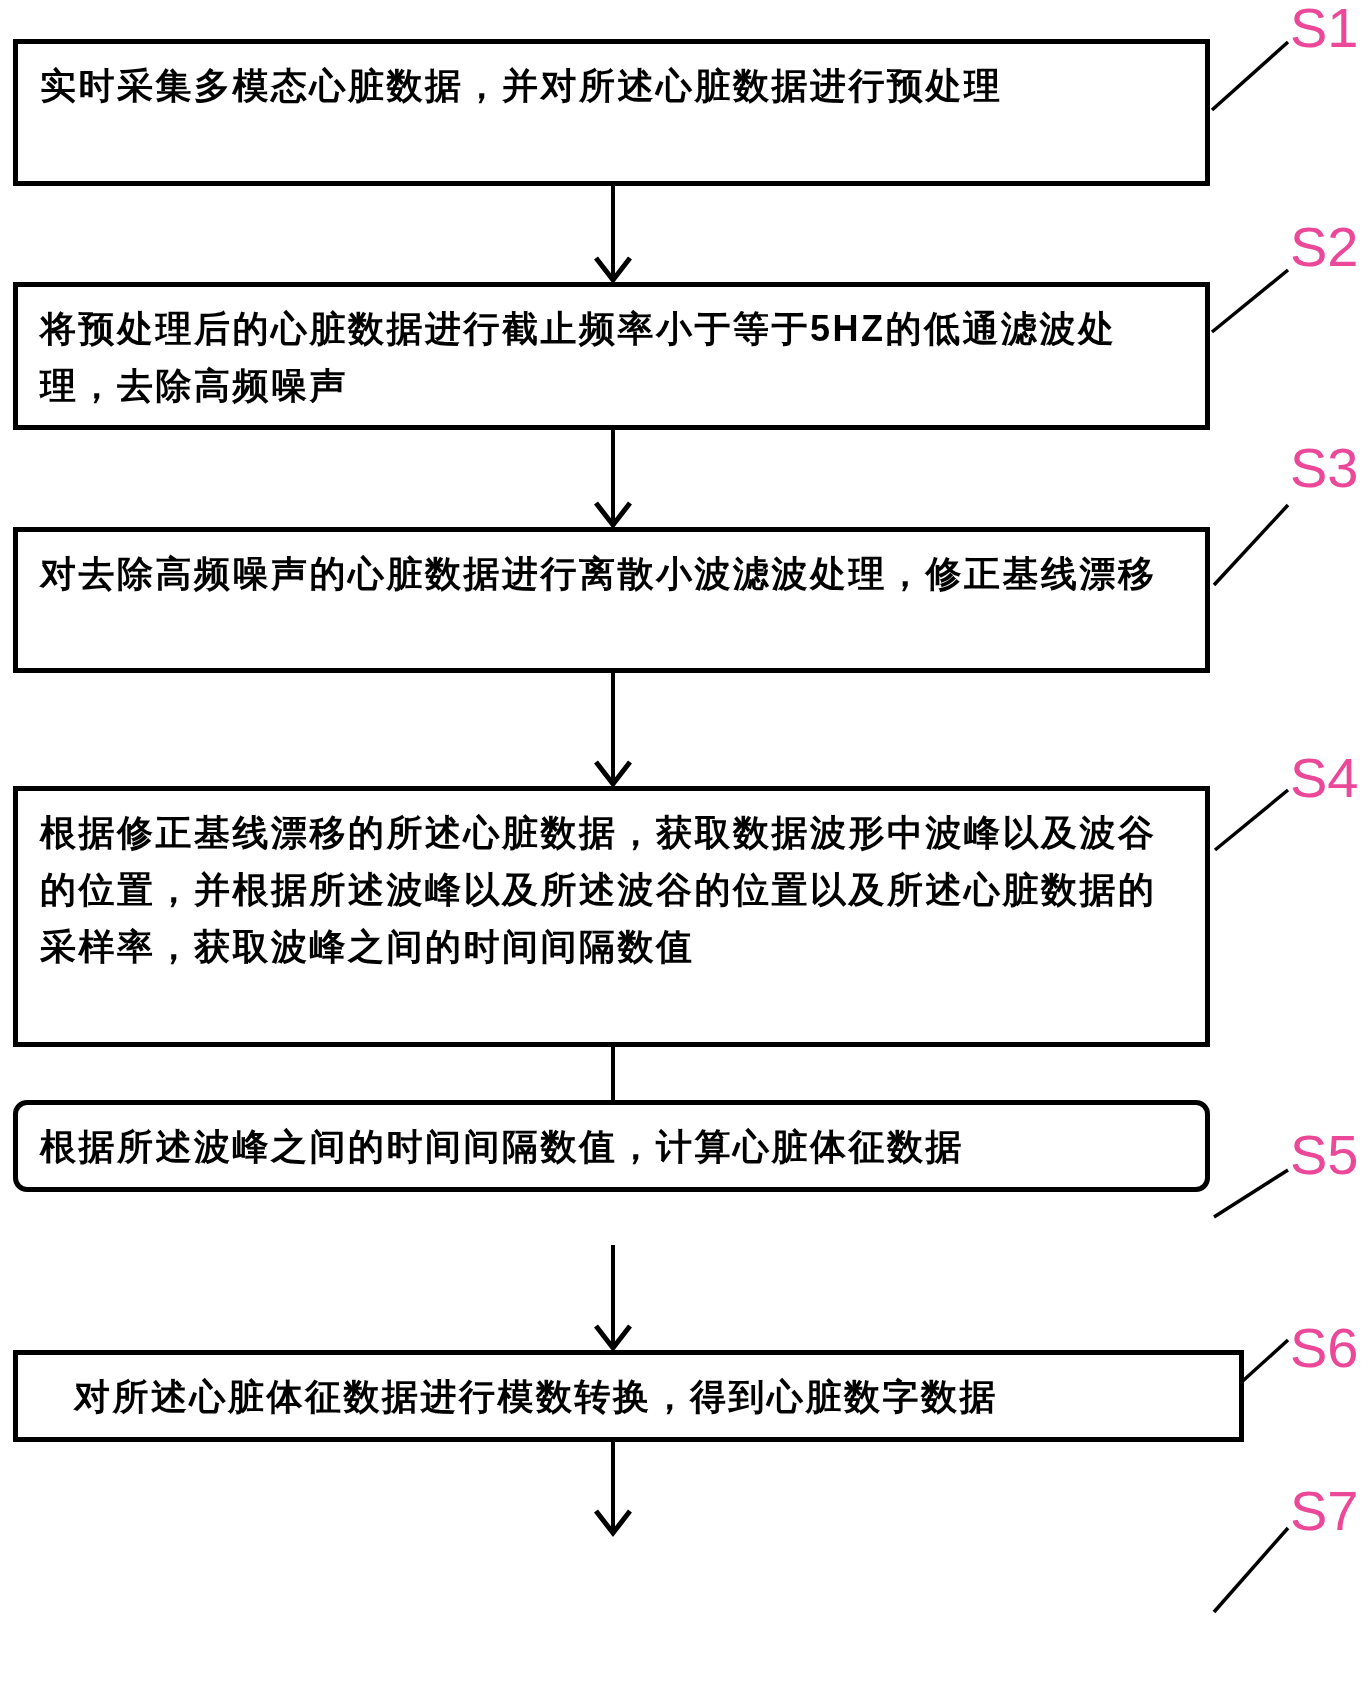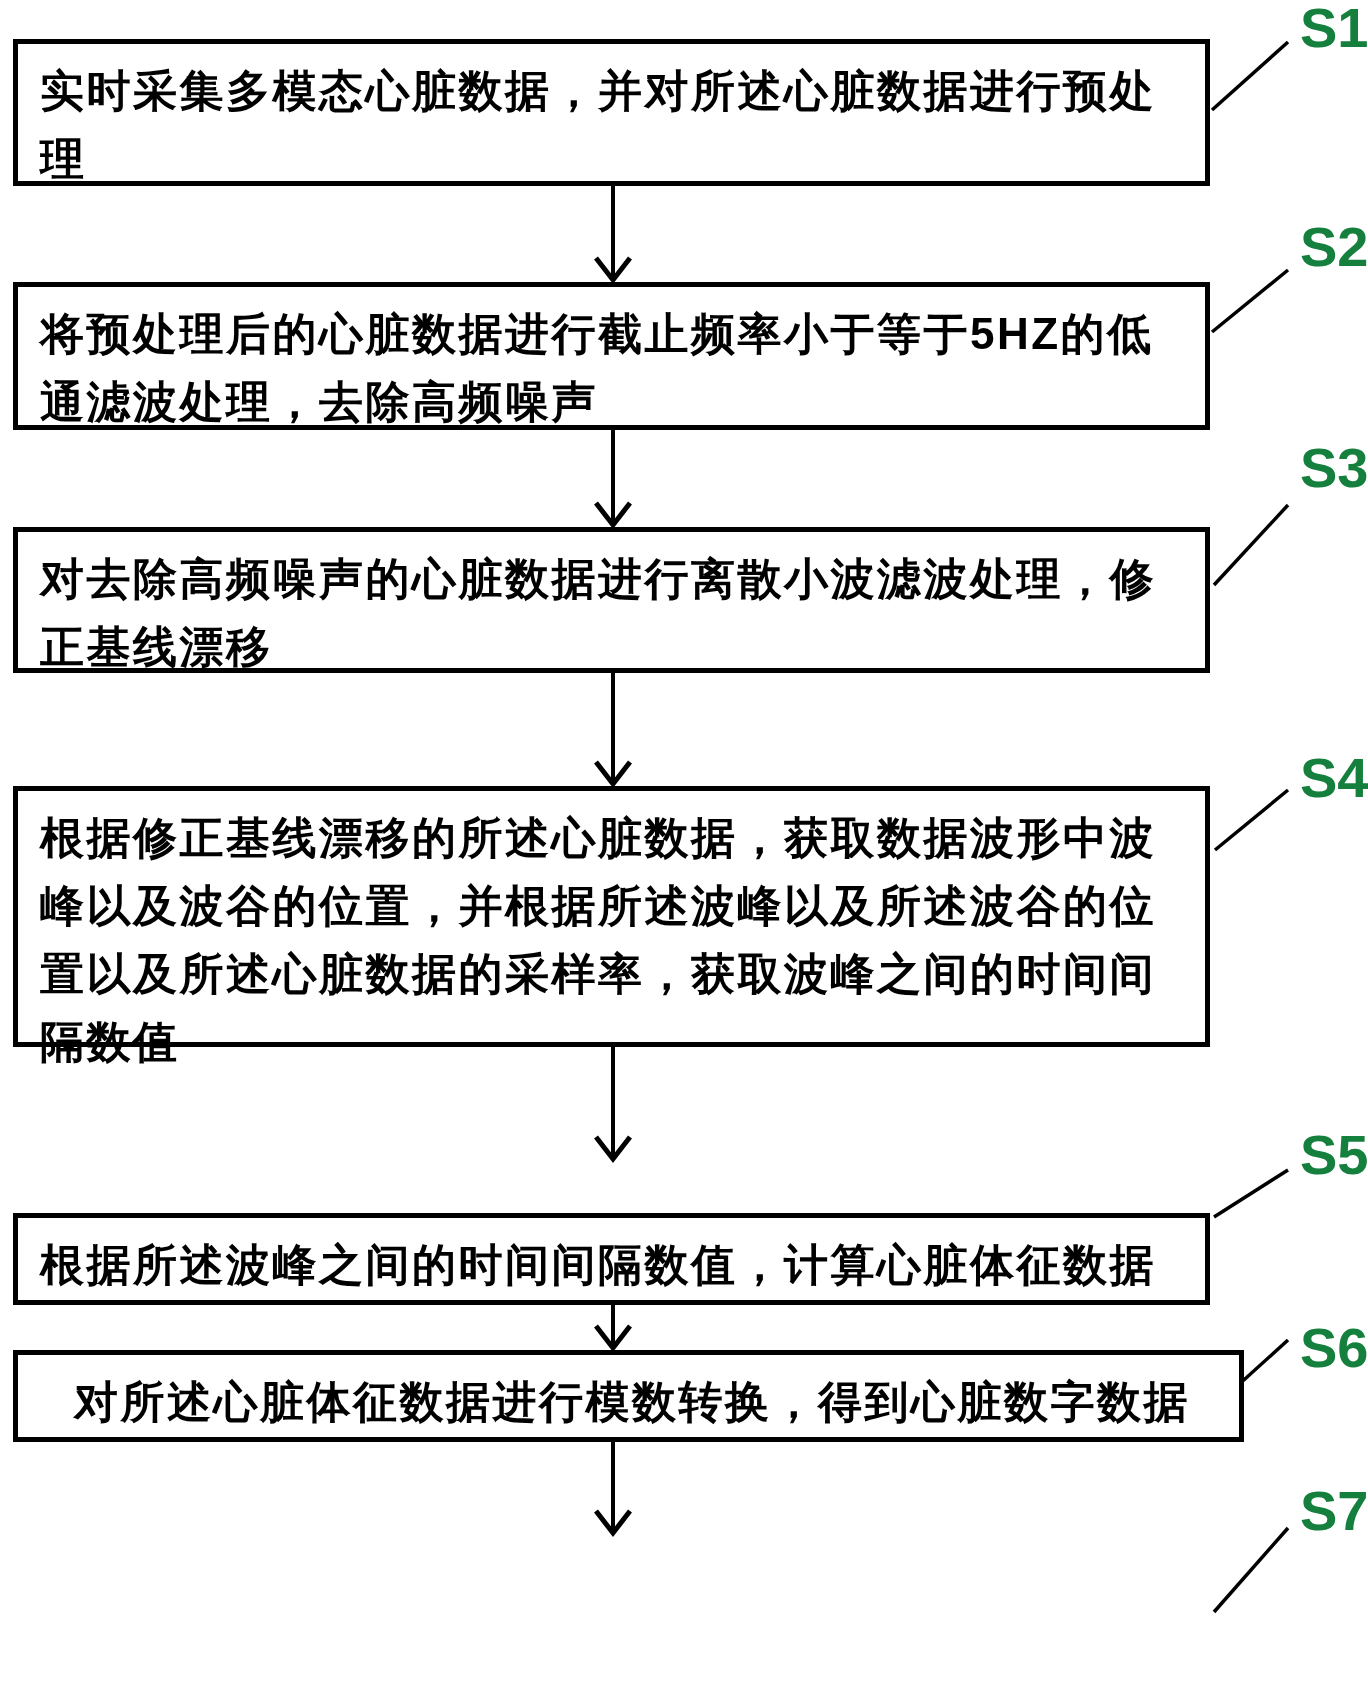--- a/index.html
+++ b/index.html
@@ -26,44 +26,43 @@
     position: absolute;
     left: 13px;
     width: 1187px; 
     border: 5px solid #000000;
     background: #ffffff;
     box-sizing: content-box;
   }
   .step-text {
     display: block;
     padding: 13px 25px 0 22px;
-    font-size: 44px;
-    line-height: 68px;
+    font-size: 36px;
+    line-height: 57px;
     font-weight: bold;
     letter-spacing: 2.5px;
     color: #000000;
     word-break: break-all;
     text-align: left;
   }
   .step-label {
     position: absolute;
     left: 1290px;
     font-size: 56px;
     line-height: 56px;
-    font-weight: bold;
-    color: #15803d;
+    font-weight: normal;
+    color: #ec4899;
     letter-spacing: 0;
     white-space: nowrap;
-    margin-left: 10px;
   }
   .b1 { top: 39px;   height: 137px; }
   .b2 { top: 282px;  height: 138px; }
   .b3 { top: 527px;  height: 136px; }
   .b4 { top: 786px;  height: 251px; }
-  .b5 { top: 1213px; height: 82px;  }
+  .b5 { top: 1100px; height: 82px; border-radius: 14px;  }
   .b6 { top: 1350px; height: 82px; padding-left: 34px;  }
   .b7 { top: 1535px; height: 138px; }
   .l1 { top: 0px;    }
   .l2 { top: 219px;  }
   .l3 { top: 440px;  }
   .l4 { top: 750px;  }
   .l5 { top: 1127px; }
   .l6 { top: 1320px; }
   .l7 { top: 1483px; text-align: right; }
 </style>

